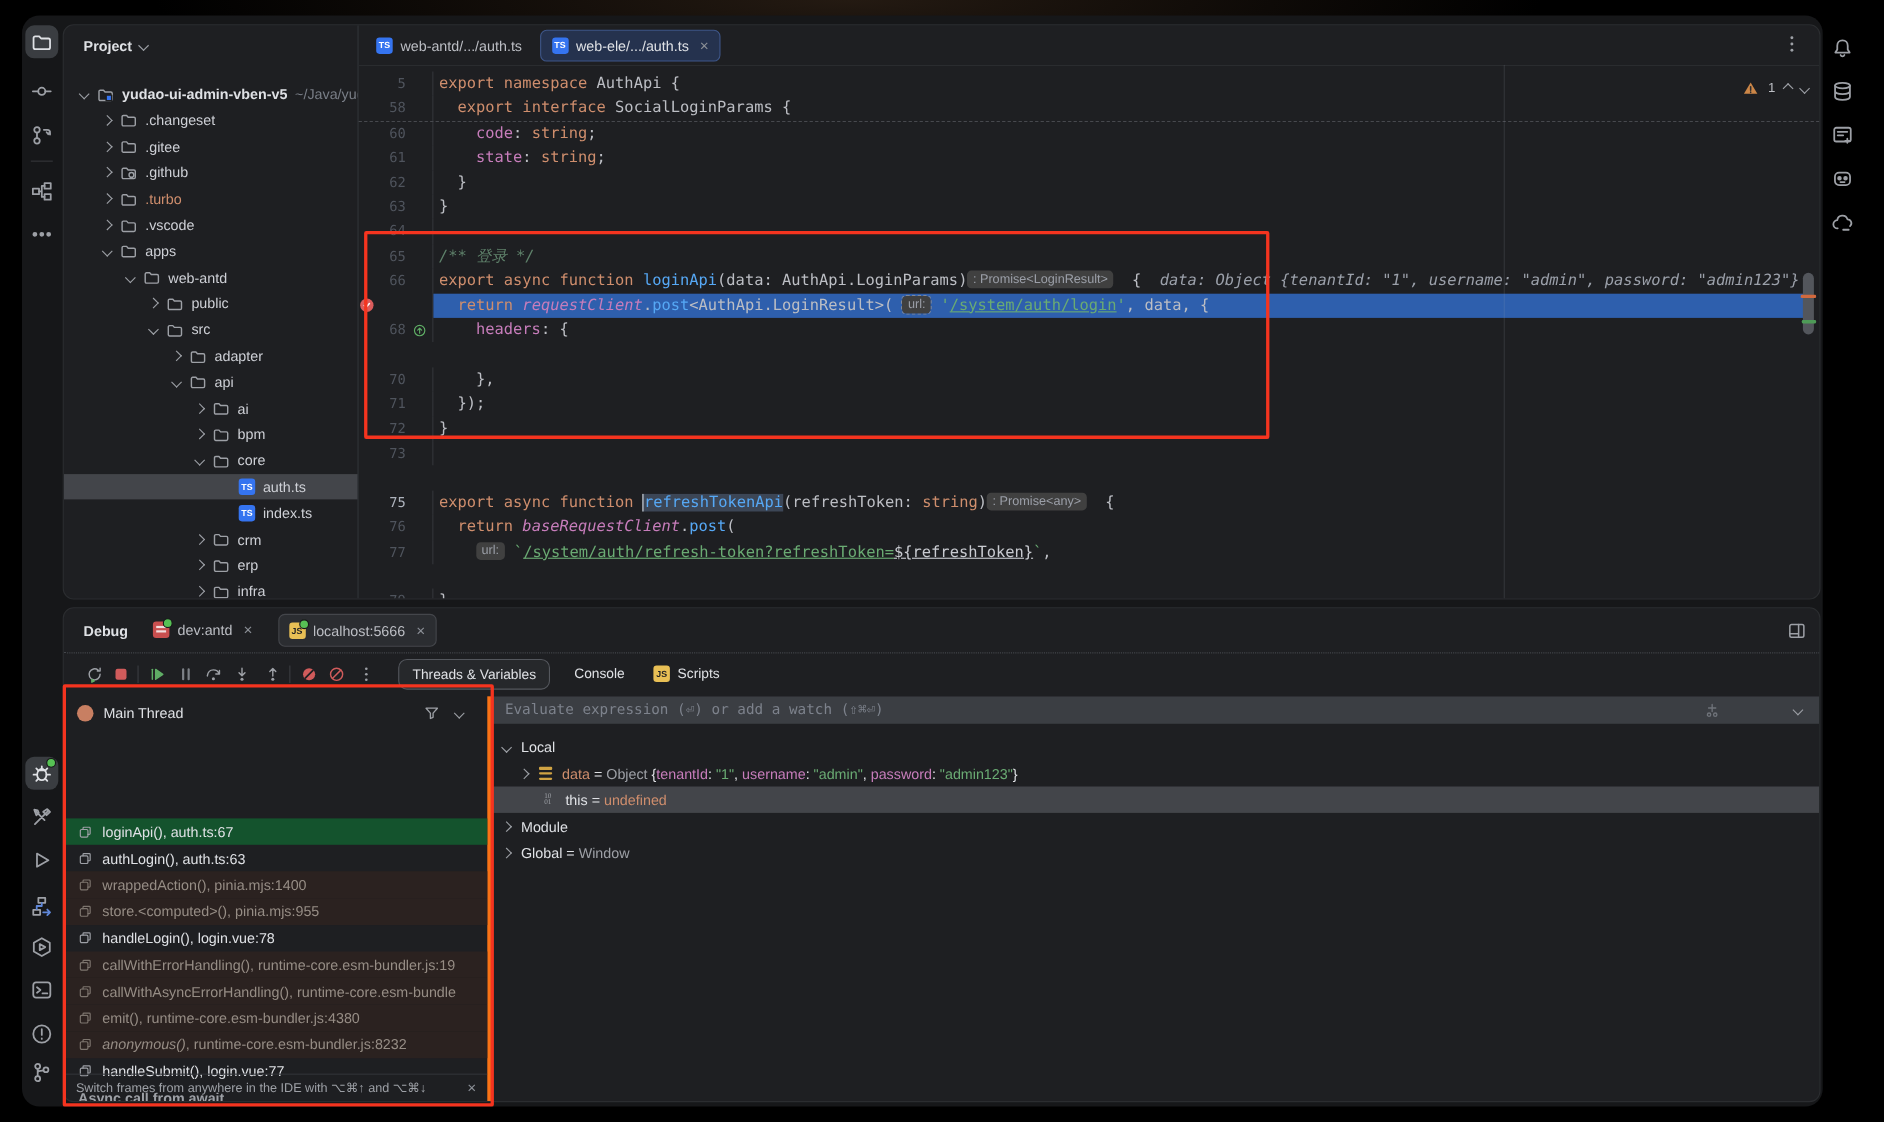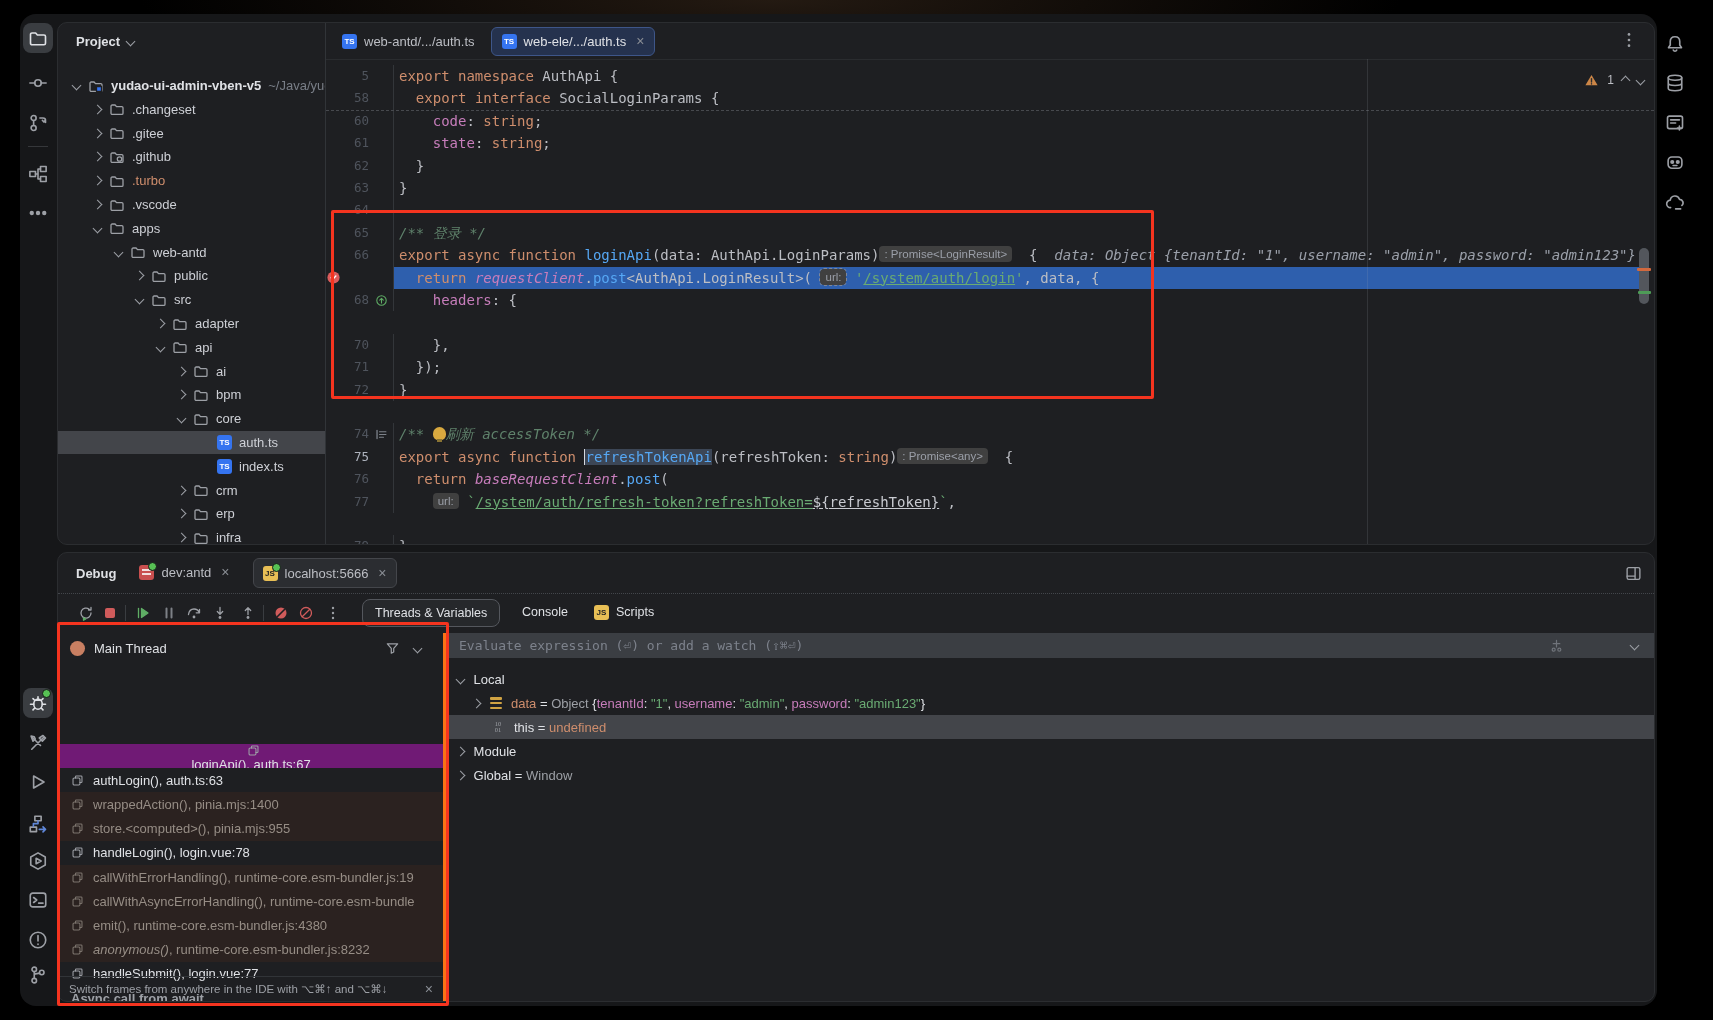--- a/index.html
+++ b/index.html
@@ -77,21 +77,21 @@
   .tb-divider{position:absolute;top:12px;width:1px;height:16px;background:#3a3d41;}
   .viewtab{position:absolute;top:6px;height:26px;display:flex;align-items:center;gap:7px;font-size:12.5px;color:#dfe1e5;padding:0 12px;}
   .viewtab.active{border:1px solid #54575d;border-radius:8px;background:#26282b;}
   #layout-icon{position:absolute;right:12px;top:12px;color:#9da0a6;}
 
   #frames-panel{position:absolute;left:0;top:80px;bottom:0;width:389px;border-right:4px solid #f97316;box-sizing:border-box;overflow:hidden;}
   #thread-row{position:absolute;left:0;top:0;right:0;height:30px;display:flex;align-items:center;}
   #thread-dot{width:15px;height:15px;border-radius:50%;background:#c87f62;margin-left:12px;}
   #thread-label{font-size:13px;color:#dfe1e5;margin-left:9px;flex:1;}
   .frow{position:absolute;left:0;width:386px;height:24.2px;display:flex;align-items:center;font-size:13px;color:#dfe1e5;white-space:nowrap;overflow:hidden;}
-  .frow.selected{background:#701a75;flex-direction:column;}
+  .frow.selected{background:#14532d;}
   .frow.library{background:#2b2220;color:#968d85;}
   .frow .ficon{margin:0 9px 0 13px;flex:none;color:#9da0a6;}
   .frow.library .ficon{color:#7d756e;}
   .frow.separator{font-weight:bold;text-decoration:underline;color:#9da0a6;padding-left:13px;}
   #frames-hint{position:absolute;left:0;right:0;bottom:0;height:24px;border-top:1px solid #313438;display:flex;align-items:center;font-size:11.5px;color:#9da0a6;}
   #frames-hint .txt{margin-left:11px;flex:1;white-space:nowrap;overflow:hidden;}
   #frames-hint .closex{margin-right:10px;}
 
   #vars-panel{position:absolute;left:389px;top:80px;right:0;bottom:0;overflow:hidden;}
   #eval-bar{position:absolute;left:0;top:0;right:0;height:25px;background:#3b3e43;display:flex;align-items:center;gap:41px;}
@@ -373,24 +373,21 @@
                   <circle cx="8" cy="8" r="6.5" fill="#db5c5c" stroke="none"></circle>
                   <path d="M5.5 8.2 7.3 10l3.2-3.6" stroke="#fff" stroke-width="1.5"></path>
                 </svg></span><span class="gicon"></span></span><span class="body"><span class="tk-w">  </span><span class="tk-k">return </span><span class="tk-im">requestClient</span><span class="tk-w">.</span><span class="tk-f">post</span><span class="tk-w">&lt;AuthApi.LoginResult&gt;( </span><span class="tk-chipd">url:</span><span class="tk-w"> </span><span class="tk-s">'</span><span class="tk-su">/system/auth/login</span><span class="tk-s">'</span><span class="tk-w">, data, {</span></span></div>
           <div class="cline" style="top: 230px;"><span class="gut"><span class="num">68</span><span class="gicon"><svg width="13" height="13" viewBox="0 0 16 16" fill="none" stroke="currentColor" stroke-width="1.3" stroke-linecap="round" stroke-linejoin="round">
                   <circle cx="8" cy="8" r="5.8" stroke="#5fad65"></circle>
                   <path d="M8 11V5.5M5.8 7.5 8 5.3l2.2 2.2" stroke="#5fad65"></path>
                 </svg></span></span><span class="body"><span class="tk-w">    </span><span class="tk-p">headers</span><span class="tk-w">: {</span></span></div>
           <div class="cline" style="top: 274.8px;"><span class="gut"><span class="num">70</span><span class="gicon"></span></span><span class="body"><span class="tk-w">    },</span></span></div>
           <div class="cline" style="top: 297.2px;"><span class="gut"><span class="num">71</span><span class="gicon"></span></span><span class="body"><span class="tk-w">  });</span></span></div>
           <div class="cline" style="top: 319.6px;"><span class="gut"><span class="num">72</span><span class="gicon"></span></span><span class="body"><span class="tk-w">}</span></span></div>
-          <div class="cline" style="top: 364.4px;"><span class="gut"><span class="num">74</span><span class="gicon" style="color: rgb(125, 130, 138);"><svg width="13" height="13" viewBox="0 0 16 16" fill="none" stroke="currentColor" stroke-width="1.3" stroke-linecap="round" stroke-linejoin="round">
-                  <path d="M2.5 3v10" stroke-width="1.6"></path>
-                  <path d="M5.5 4.5h8M5.5 8h8M5.5 11.5h5"></path>
-                </svg></span></span><span class="body"><span class="tk-c">/** </span><span class="bulb"></span><span class="tk-c">刷新 accessToken */</span></span></div>
+          <div class="cline" style="top: 342px;"><span class="gut"><span class="num">73</span><span class="gicon"></span></span><span class="body"></span></div>
           <div class="cline" style="top: 386.8px;"><span class="gut"><span class="num bright">75</span><span class="gicon"></span></span><span class="body"><span class="tk-k">export </span><span class="tk-k">async </span><span class="tk-k">function </span><span class="tk-fh">refreshTokenApi</span><span class="tk-w">(refreshToken: </span><span class="tk-k">string</span><span class="tk-w">)</span><span class="tk-chip">: Promise&lt;any&gt;</span><span class="tk-w">  {</span></span></div>
           <div class="cline" style="top: 409.2px;"><span class="gut"><span class="num">76</span><span class="gicon"></span></span><span class="body"><span class="tk-w">  </span><span class="tk-k">return </span><span class="tk-im">baseRequestClient</span><span class="tk-w">.</span><span class="tk-f">post</span><span class="tk-w">(</span></span></div>
           <div class="cline" style="top: 431.6px;"><span class="gut"><span class="num">77</span><span class="gicon"></span></span><span class="body"><span class="tk-w">    </span><span class="tk-chip">url:</span><span class="tk-w"> </span><span class="tk-s">`</span><span class="tk-su">/system/auth/refresh-token?refreshToken=</span><span class="tk-wu">${refreshToken}</span><span class="tk-s">`</span><span class="tk-w">,</span></span></div>
           <div class="cline" style="top: 476.4px;"><span class="gut"><span class="num">79</span><span class="gicon"></span></span><span class="body"><span class="tk-w">}</span></span></div>
         </div>
     </div>
     <div id="sticky-sep"></div>
     <div id="margin-guide"></div>
     <div id="ed-scroll"></div>
     <div class="stripe" style="top:245px;width:14px;background:#d2693e;"></div>

